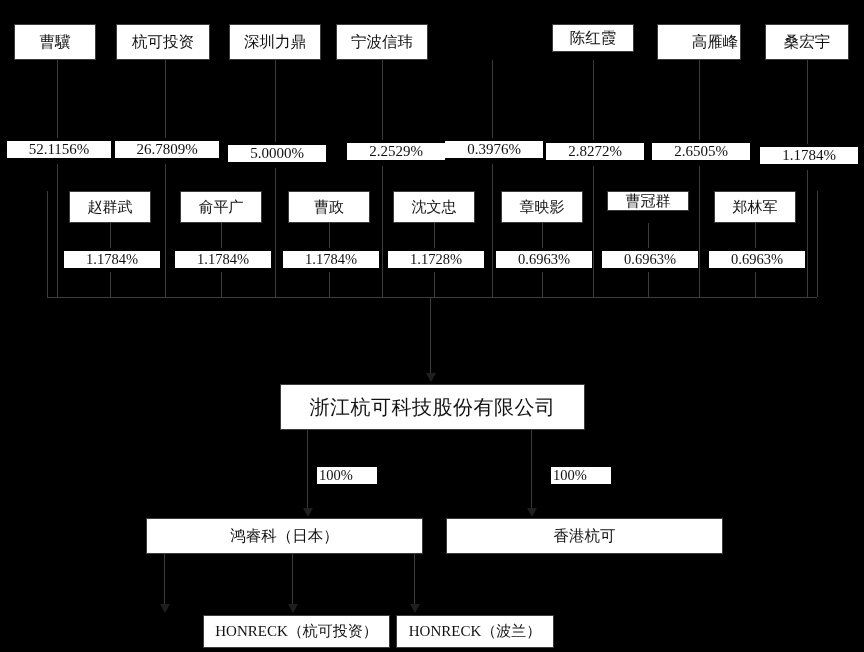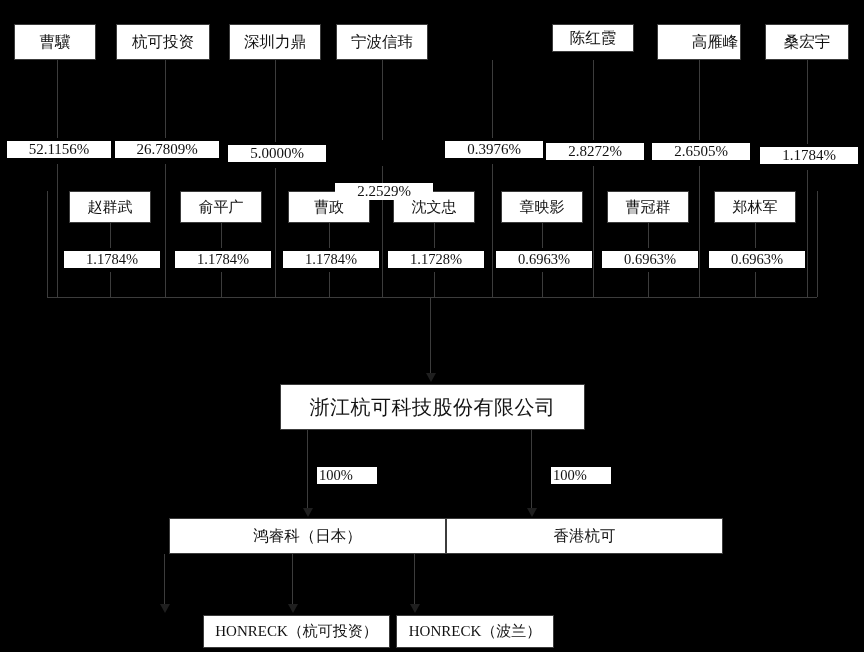--- a/index.html
+++ b/index.html
@@ -112,21 +112,21 @@
 
   <div class="pct l1" style="left:7px;   top:141px; width:100px;">
     <span>52.1156%</span>
   </div>
   <div class="pct l1" style="left:115px; top:141px; width:100px;">
     <span>26.7809%</span>
   </div>
   <div class="pct l1" style="left:228px; top:145px; width:94px;">
     <span>5.0000%</span>
   </div>
-  <div class="pct l1" style="left:335px; top:143px; width:94px;margin-top:40px;">
+  <div class="pct l1" style="left:347px; top:143px; width:94px;">
     <span>2.2529%</span>
   </div>
   <div class="pct l1" style="left:445px; top:141px; width:94px;">
     <span>0.3976%</span>
   </div>
   <div class="pct l1" style="left:546px; top:143px; width:94px;">
     <span>2.8272%</span>
   </div>
   <div class="pct l1" style="left:652px; top:143px; width:94px;">
     <span>2.6505%</span>
@@ -152,21 +152,21 @@
   </div>
   <div class="box l2" style="left:288px; top:191px; width:82px;  height:32px;">
     <span>曹政</span>
   </div>
   <div class="box l2" style="left:393px; top:191px; width:82px;  height:32px;">
     <span>沈文忠</span>
   </div>
   <div class="box l2" style="left:501px; top:191px; width:82px;  height:32px;">
     <span>章映影</span>
   </div>
-  <div class="box l2" style="left:607px; top:191px; width:82px;  height:32px;">
+  <div class="box l2" style="left:607px; top:191px; width:82px;  height:20px;">
     <span>曹冠群</span>
   </div>
   <div class="box l2" style="left:714px; top:191px; width:82px;  height:32px;">
     <span>郑林军</span>
   </div>
 
   <div class="vline" style="left:110px; top:223px; height:25px;"></div>
   <div class="vline" style="left:221px; top:223px; height:25px;"></div>
   <div class="vline" style="left:329px; top:223px; height:25px;"></div>
   <div class="vline" style="left:434px; top:223px; height:25px;"></div>
@@ -221,21 +221,21 @@
   <div class="pct sub" style="left:317px; top:467px; width:56px; text-align:left;">
     <span>100%</span>
   </div>
 
   <div class="vline" style="left:531px; top:430px; height:78px;"></div>
   <div class="arrowhead" style="left:527px; top:508px;"></div>
   <div class="pct sub" style="left:551px; top:467px; width:56px; text-align:left;">
     <span>100%</span>
   </div>
 
-  <div class="box sub" style="left:146px; top:518px; width:277px; height:36px;margin-left:23px;">
+  <div class="box sub" style="left:146px; top:518px; width:277px; height:36px;">
     <span>鸿睿科（日本）</span>
   </div>
   <div class="box sub" style="left:446px; top:518px; width:277px; height:36px;">
     <span>香港杭可</span>
   </div>
 
   <div class="vline" style="left:164px; top:554px; height:54px;"></div>
   <div class="arrowhead" style="left:160px; top:604px;"></div>
 
   <div class="vline" style="left:292px; top:554px; height:54px;"></div>

